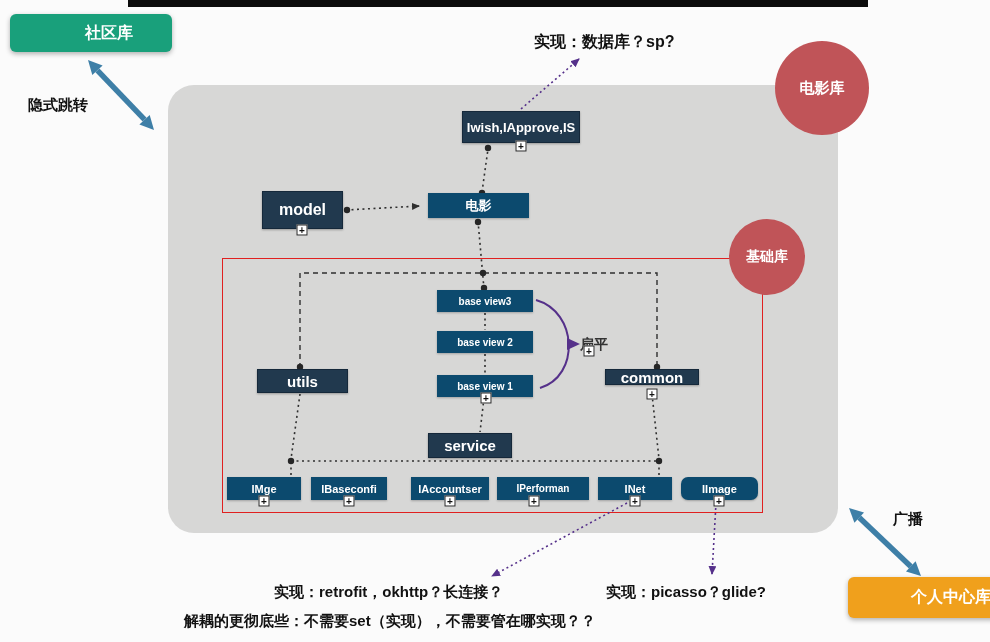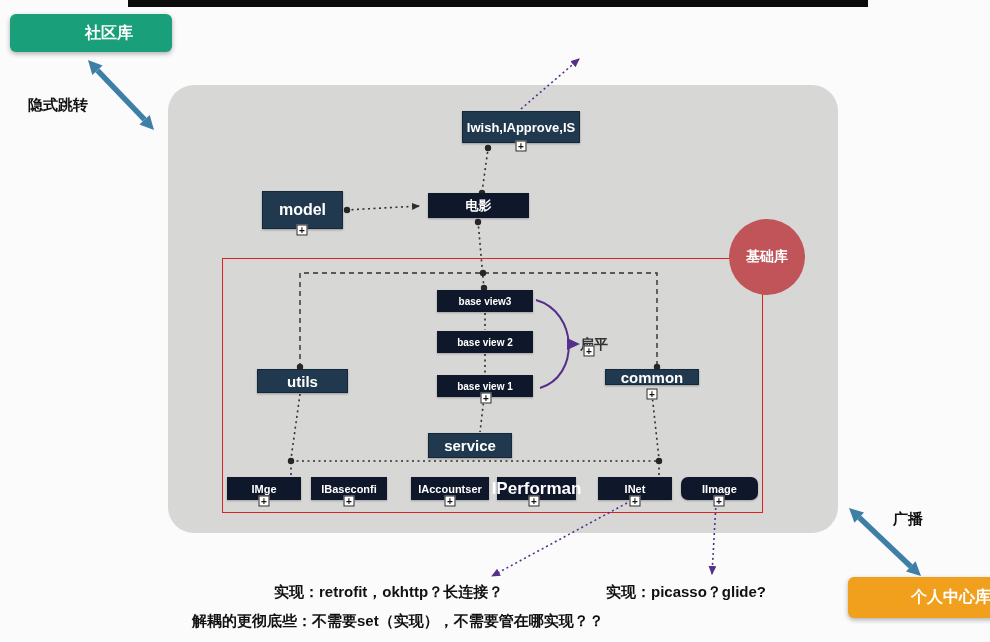--- a/index.html
+++ b/index.html
@@ -4,21 +4,21 @@
 <style>
   html,body{margin:0;padding:0;}
   body{font-family:"Liberation Sans","DejaVu Sans",sans-serif;background:#ffffff;}
   .stage{position:relative;width:990px;height:642px;background:#fbfbfb;overflow:hidden;}
   .topbar{position:absolute;left:128px;top:0;width:740px;height:7px;background:#0c0c0c;z-index:2;}
   .container{position:absolute;left:168px;top:85px;width:670px;height:448px;background:#d7d7d6;border-radius:26px;z-index:1;}
   .redrect{position:absolute;left:222px;top:258px;width:541px;height:255px;border:1.6px solid #e02020;box-sizing:border-box;z-index:2;}
   .wires{position:absolute;left:0;top:0;z-index:3;pointer-events:none;}
   .box{position:absolute;display:flex;align-items:center;justify-content:center;color:#fff;font-weight:bold;box-sizing:border-box;z-index:4;}
   .navy{background:#21394e;border:1px solid #15283a;box-shadow:0 1px 2px rgba(0,0,0,.3);}
-  .blue{background:#0f172a;box-shadow:0 1px 2px rgba(0,0,0,.25);}
+  .blue{background:#0c4a6e;box-shadow:0 1px 2px rgba(0,0,0,.25);}
   .pill{position:absolute;display:flex;align-items:center;justify-content:center;color:#fff;font-weight:bold;border-radius:6px;box-shadow:0 2px 5px rgba(0,0,0,.3);z-index:6;padding-left:36px;}
   .green{background:#19a07b;}
   .orange{background:#f0a01c;text-align:center;}
   .circle{position:absolute;border-radius:50%;display:flex;align-items:center;justify-content:center;color:#fff;font-weight:bold;background:#c05458;z-index:4;}
   .lbl{position:absolute;color:#111;font-weight:bold;white-space:nowrap;z-index:5;}
   .plus{position:absolute;width:11px;height:11px;background:#fff;border:1px solid #222;color:#111;font-size:10px;line-height:9px;text-align:center;transform:translate(-50%,-50%);z-index:6;box-sizing:border-box;font-weight:bold;}
 </style>
 </head>
 <body>
 
@@ -82,54 +82,56 @@
       <line x1="97.4" y1="70.3" x2="144.6" y2="119.7" stroke="#3e7fa7" stroke-width="5.5"></line>
     </g>
     <g fill="#3e7fa7" stroke="none">
       <polygon points="849,508 854.4,522.7 864,512.5"></polygon>
       <polygon points="921,576 906,571.5 915.6,561.3"></polygon>
       <line x1="859.2" y1="517.6" x2="910.8" y2="566.4" stroke="#3e7fa7" stroke-width="5.5"></line>
     </g>
   </svg>
 
   <div class="pill green" style="left:10px;top:14px;width:126px;height:38px;font-size:16px;">社区库</div>
+  <div class="circle" style="left:775px;top:41px;width:94px;height:94px;font-size:15px;">电影库</div>
   <div class="circle" style="left:729px;top:219px;width:76px;height:76px;font-size:14px;">基础库</div>
   <div class="pill orange" style="left:848px;top:577px;width:134px;height:41px;font-size:16px;">个人中心库</div>
 
   <div class="box navy" style="left:462px;top:111px;width:118px;height:32px;font-size:13px;">Iwish,IApprove,IS</div>
   <div class="box navy" style="left:262px;top:191px;width:81px;height:38px;font-size:16px;">model</div>
   <div class="box blue" style="left:428px;top:193px;width:101px;height:25px;font-size:13px;">电影</div>
 
   <div class="box blue" style="left:437px;top:290px;width:96px;height:22px;font-size:10px;">base view3</div>
   <div class="box blue" style="left:437px;top:331px;width:96px;height:22px;font-size:10px;">base view 2</div>
   <div class="box blue" style="left:437px;top:375px;width:96px;height:22px;font-size:10px;">base view 1</div>
 
   <div class="box navy" style="left:257px;top:369px;width:91px;height:24px;font-size:15px;">utils</div>
   <div class="box navy" style="left:605px;top:369px;width:94px;height:16px;font-size:15px;">common</div>
   <div class="box navy" style="left:428px;top:433px;width:84px;height:25px;font-size:15px;">service</div>
 
   <div class="box blue" style="left:227px;top:477px;width:74px;height:23px;font-size:11px;">IMge</div>
   <div class="box blue" style="left:311px;top:477px;width:76px;height:23px;font-size:11px;">IBaseconfi</div>
   <div class="box blue" style="left:411px;top:477px;width:78px;height:23px;font-size:11px;">IAccountser</div>
-  <div class="box blue" style="left:497px;top:477px;width:79px;height:23px;font-size:17px;">IPerforman</div>
+  <div class="box blue" style="left:497px;top:477px;width:92px;height:23px;font-size:10px;">IPerforman</div>
   <div class="box blue" style="left:598px;top:477px;width:74px;height:23px;font-size:11px;">INet</div>
   <div class="box blue" style="left:681px;top:477px;width:77px;height:23px;font-size:11px;border-radius:7px;">IImage</div>
 
   <div class="plus" style="left:521px;top:146px;">+</div>
   <div class="plus" style="left:302px;top:230px;">+</div>
   <div class="plus" style="left:589px;top:351px;">+</div>
   <div class="plus" style="left:486px;top:398px;">+</div>
   <div class="plus" style="left:652px;top:394px;">+</div>
   <div class="plus" style="left:264px;top:501px;">+</div>
   <div class="plus" style="left:349px;top:501px;">+</div>
   <div class="plus" style="left:450px;top:501px;">+</div>
   <div class="plus" style="left:534px;top:501px;">+</div>
   <div class="plus" style="left:635px;top:501px;">+</div>
   <div class="plus" style="left:719px;top:501px;">+</div>
 
   <div class="lbl" style="left:28px;top:96px;font-size:15px;">隐式跳转</div>
+  <div class="lbl" style="left:534px;top:32px;font-size:16px;">实现：数据库？sp?</div>
   <div class="lbl" style="left:893px;top:510px;font-size:15px;">广播</div>
   <div class="lbl" style="left:580px;top:336px;font-size:14px;font-weight:600;color:#333;">扁平</div>
   <div class="lbl" style="left:606px;top:583px;font-size:15px;">实现：picasso？glide?</div>
   <div class="lbl" style="left:274px;top:583px;font-size:15px;">实现：retrofit，okhttp？长连接？</div>
-  <div class="lbl" style="left:184px;top:612px;font-size:15px;margin-left:8px;">解耦的更彻底些：不需要set（实现），不需要管在哪实现？？</div>
+  <div class="lbl" style="left:184px;top:612px;font-size:15px;">解耦的更彻底些：不需要set（实现），不需要管在哪实现？？</div>
 
 </div>
 
 </body></html>

